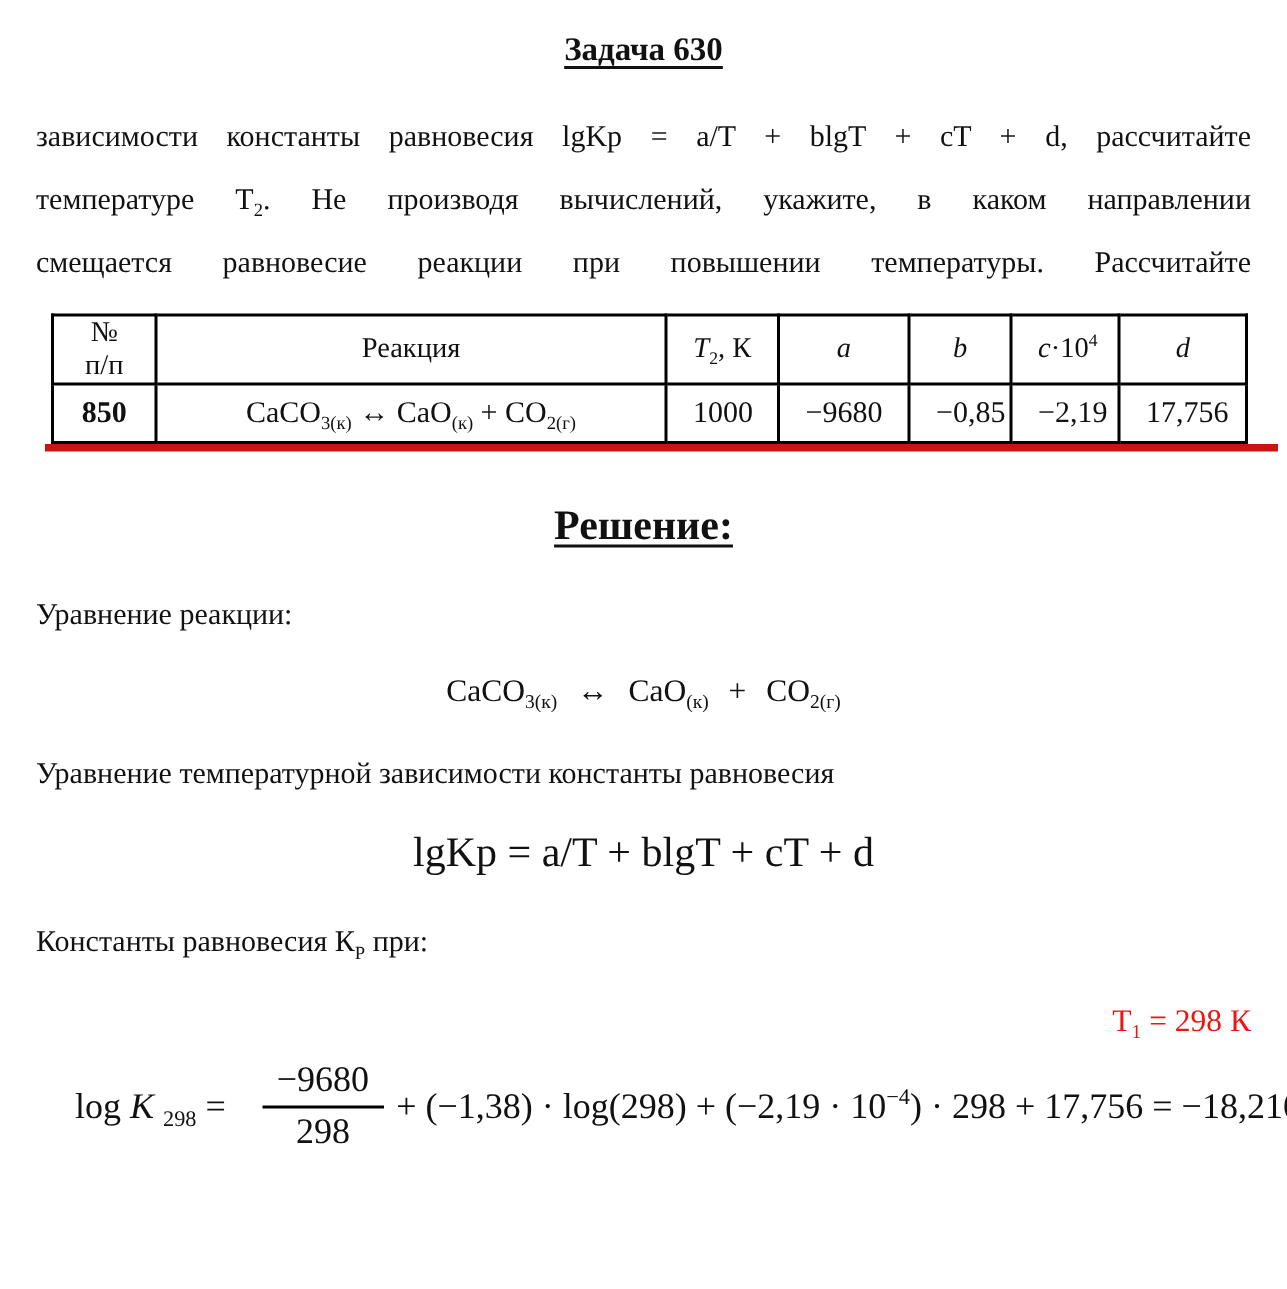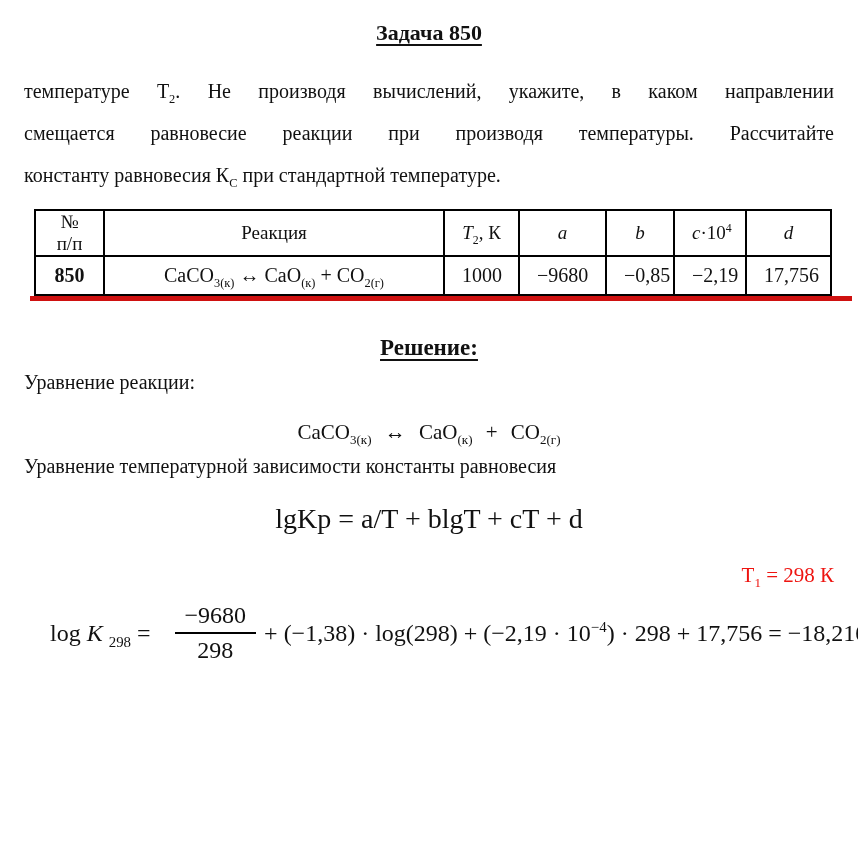--- a/index.html
+++ b/index.html
@@ -39,26 +39,26 @@
   }
   table.data-table th{height:44px;font-weight:normal;font-size:19px;}
   table.data-table td{height:37px;border-radius:14px;}
   sub{font-size:0.62em;line-height:0;}
   sup{font-size:0.62em;line-height:0;}
 
   .red-rule{height:5px;width:822px;margin-left:6px;background:var(--rule-red);}
 
   h2.solution-title{
     margin:34px 0 10px 0;text-align:center;
-    font-size:23px;font-weight:bold;
+    font-size:28px;font-weight:bold;
     text-decoration:underline;text-underline-offset:4px;text-decoration-thickness:2px;
   }
 
   p{margin:0;}
-  .lead{margin-top:10px;font-size:20px;text-align:left;}
+  .lead{margin-top:32px;font-size:20px;text-align:left;}
   .centered{text-align:center;}
   .reaction-eq{margin-top:26px;font-size:21px;word-spacing:8px;}
   .lg-eq{margin-top:25px;font-size:28px;}
   .red-text{margin-top:28px;margin-left:4px;font-size:21px;color:var(--text-red);text-align:right;}
 
   .math-row{
     margin-top:14px;margin-left:26px;
     display:flex;align-items:center;
     font-size:24px;white-space:nowrap;
   }
@@ -67,26 +67,26 @@
   .math-row .rhs{margin-left:8px;}
   .frac{display:inline-flex;flex-direction:column;text-align:center;}
   .frac .num{display:block;border-bottom:2px solid #000;padding:0 10px 3px 10px;}
   .frac .den{display:block;padding-top:3px;}
 </style>
 </head>
 <body>
 
 <div class="page">
 
-  <h1 class="title">Задача 850</h1>
+  <h1 class="title">Задача 630</h1>
 
   <div class="para">
+    <div class="jline">зависимости константы равновесия lgKp = a/T + blgT + cT + d, рассчитайте</div>
     <div class="jline">температуре Т<sub>2</sub>. Не производя вычислений, укажите, в каком направлении</div>
-    <div class="jline">смещается равновесие реакции при производя температуры. Рассчитайте</div>
-    <div class="jline last">константу равновесия К<sub>С</sub> при стандартной температуре.</div>
+    <div class="jline">смещается равновесие реакции при повышении температуры. Рассчитайте</div>
   </div>
 
   <table class="data-table">
     <colgroup>
       <col style="width:69px">
         <col style="width:340px">
         <col style="width:75px">
       <col style="width:87px">
         <col style="width:68px">
         <col style="width:72px">
@@ -121,20 +121,21 @@
   <h2 class="solution-title">Решение:</h2>
 
   <p class="lead">Уравнение реакции:</p>
 
   <p class="centered reaction-eq">CaCO<sub>3(к)</sub> ↔ CaO<sub>(к)</sub> + CO<sub>2(г)</sub></p>
 
   <p class="lead">Уравнение температурной зависимости константы равновесия</p>
 
   <p class="centered lg-eq">lgKp = a/T + blgT + cT + d</p>
 
+  <p class="lead">Константы равновесия К<sub>Р</sub> при:</p>
 
   <p class="red-text">Т<sub>1</sub> = 298 К</p>
 
   <div class="math-row">
     <span class="mathtext lhs">log <i>K</i> <sub>298</sub> =</span>
     <span class="frac">
       <span class="num">−9680</span>
       <span class="den">298</span>
     </span>
     <span class="mathtext rhs">+ (−1,38) · log(298) + (−2,19 · 10<sup>−4</sup>) · 298 + 17,756 = −18,210</span>

